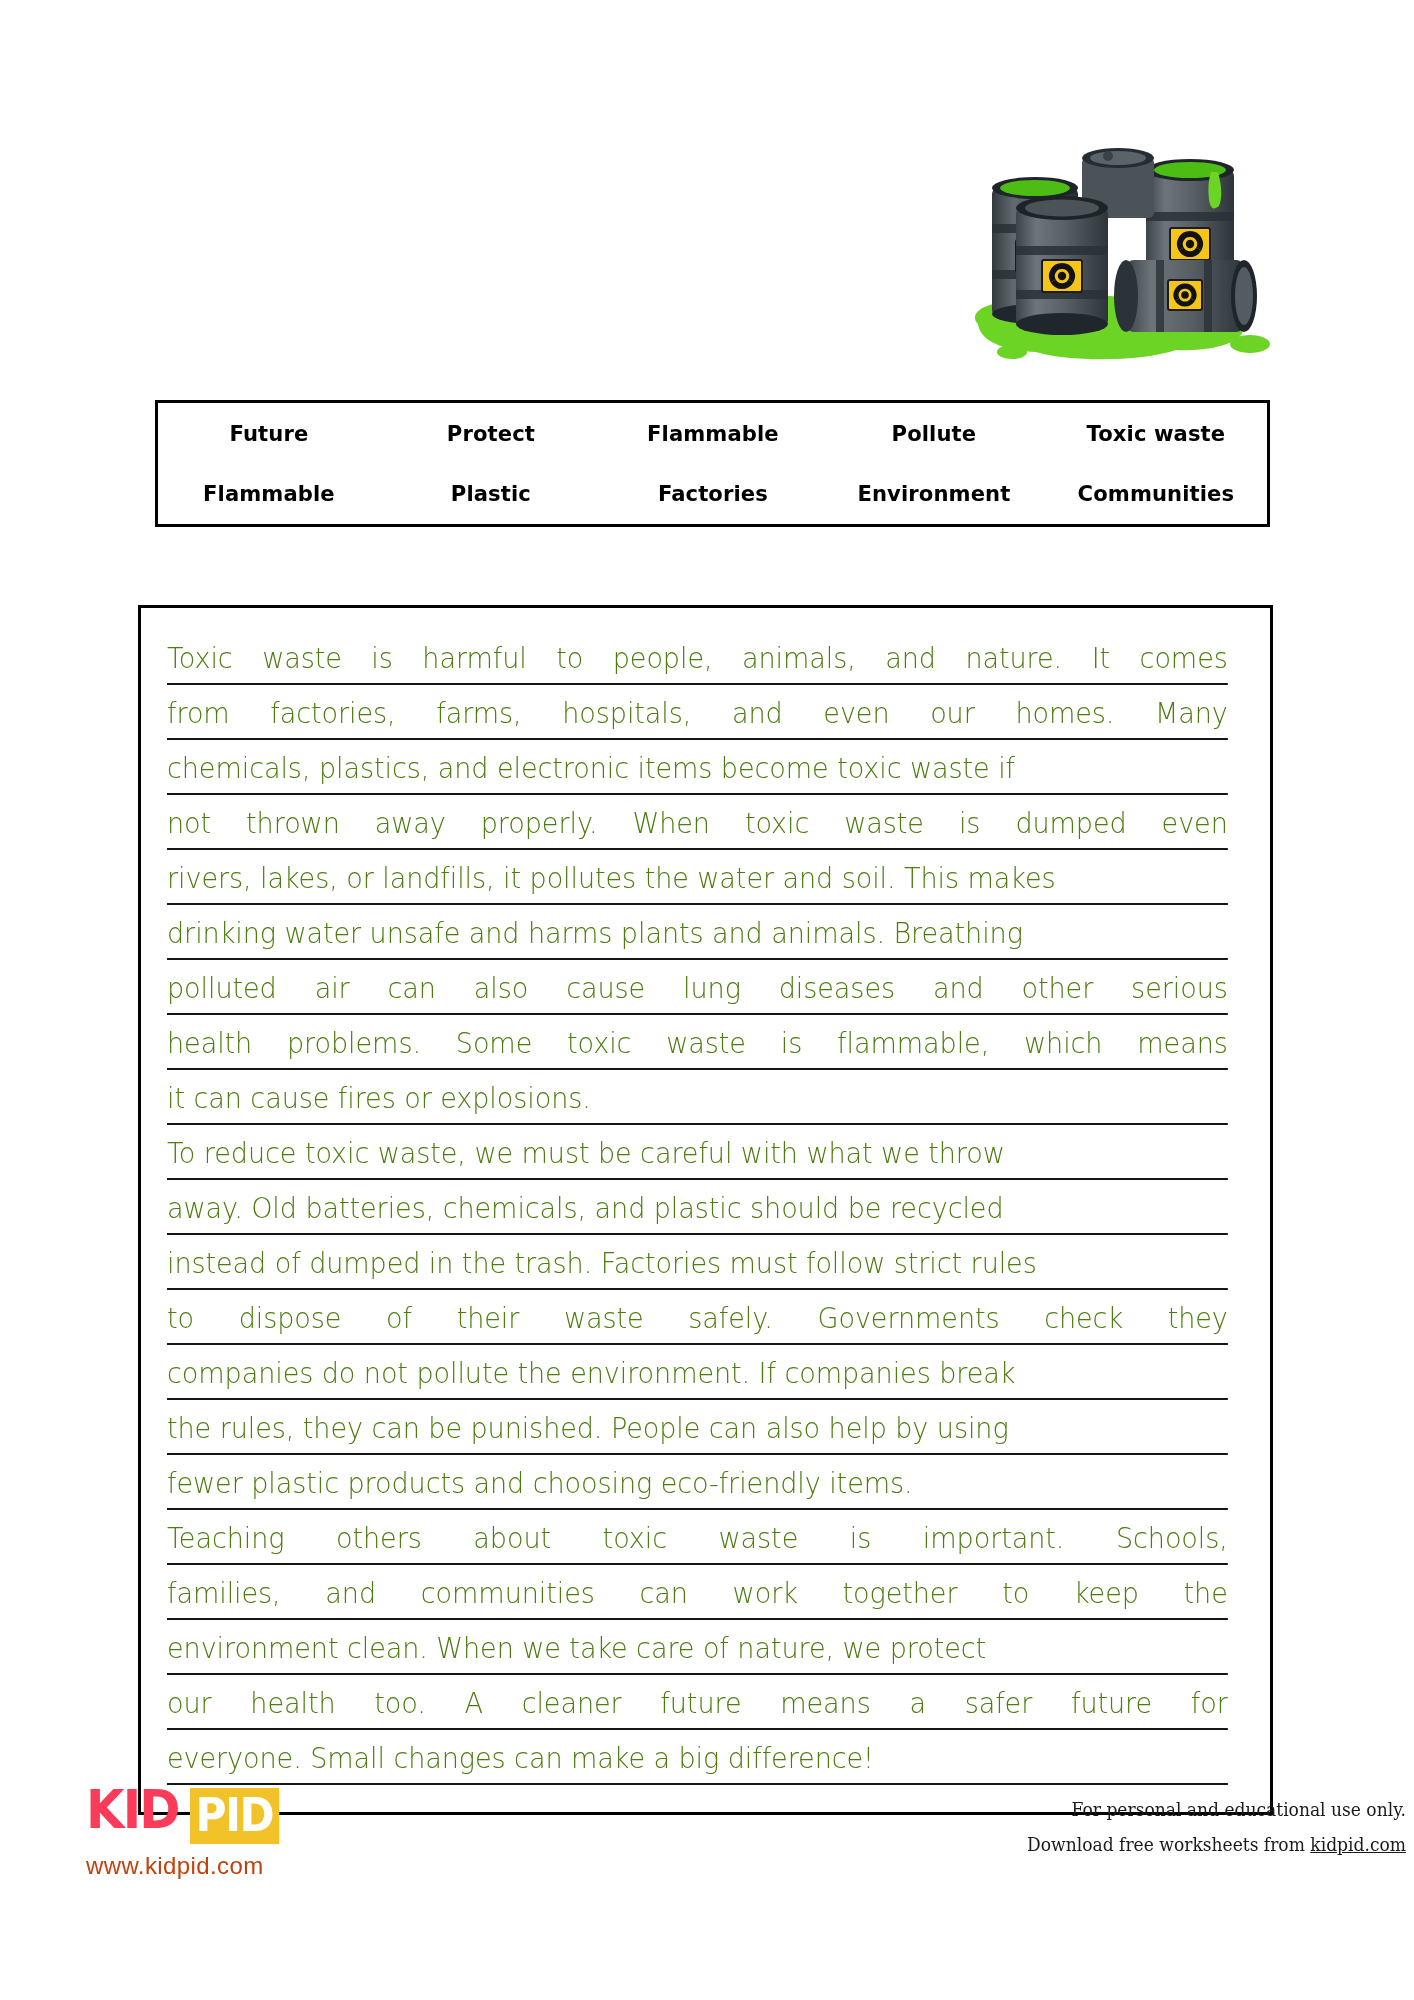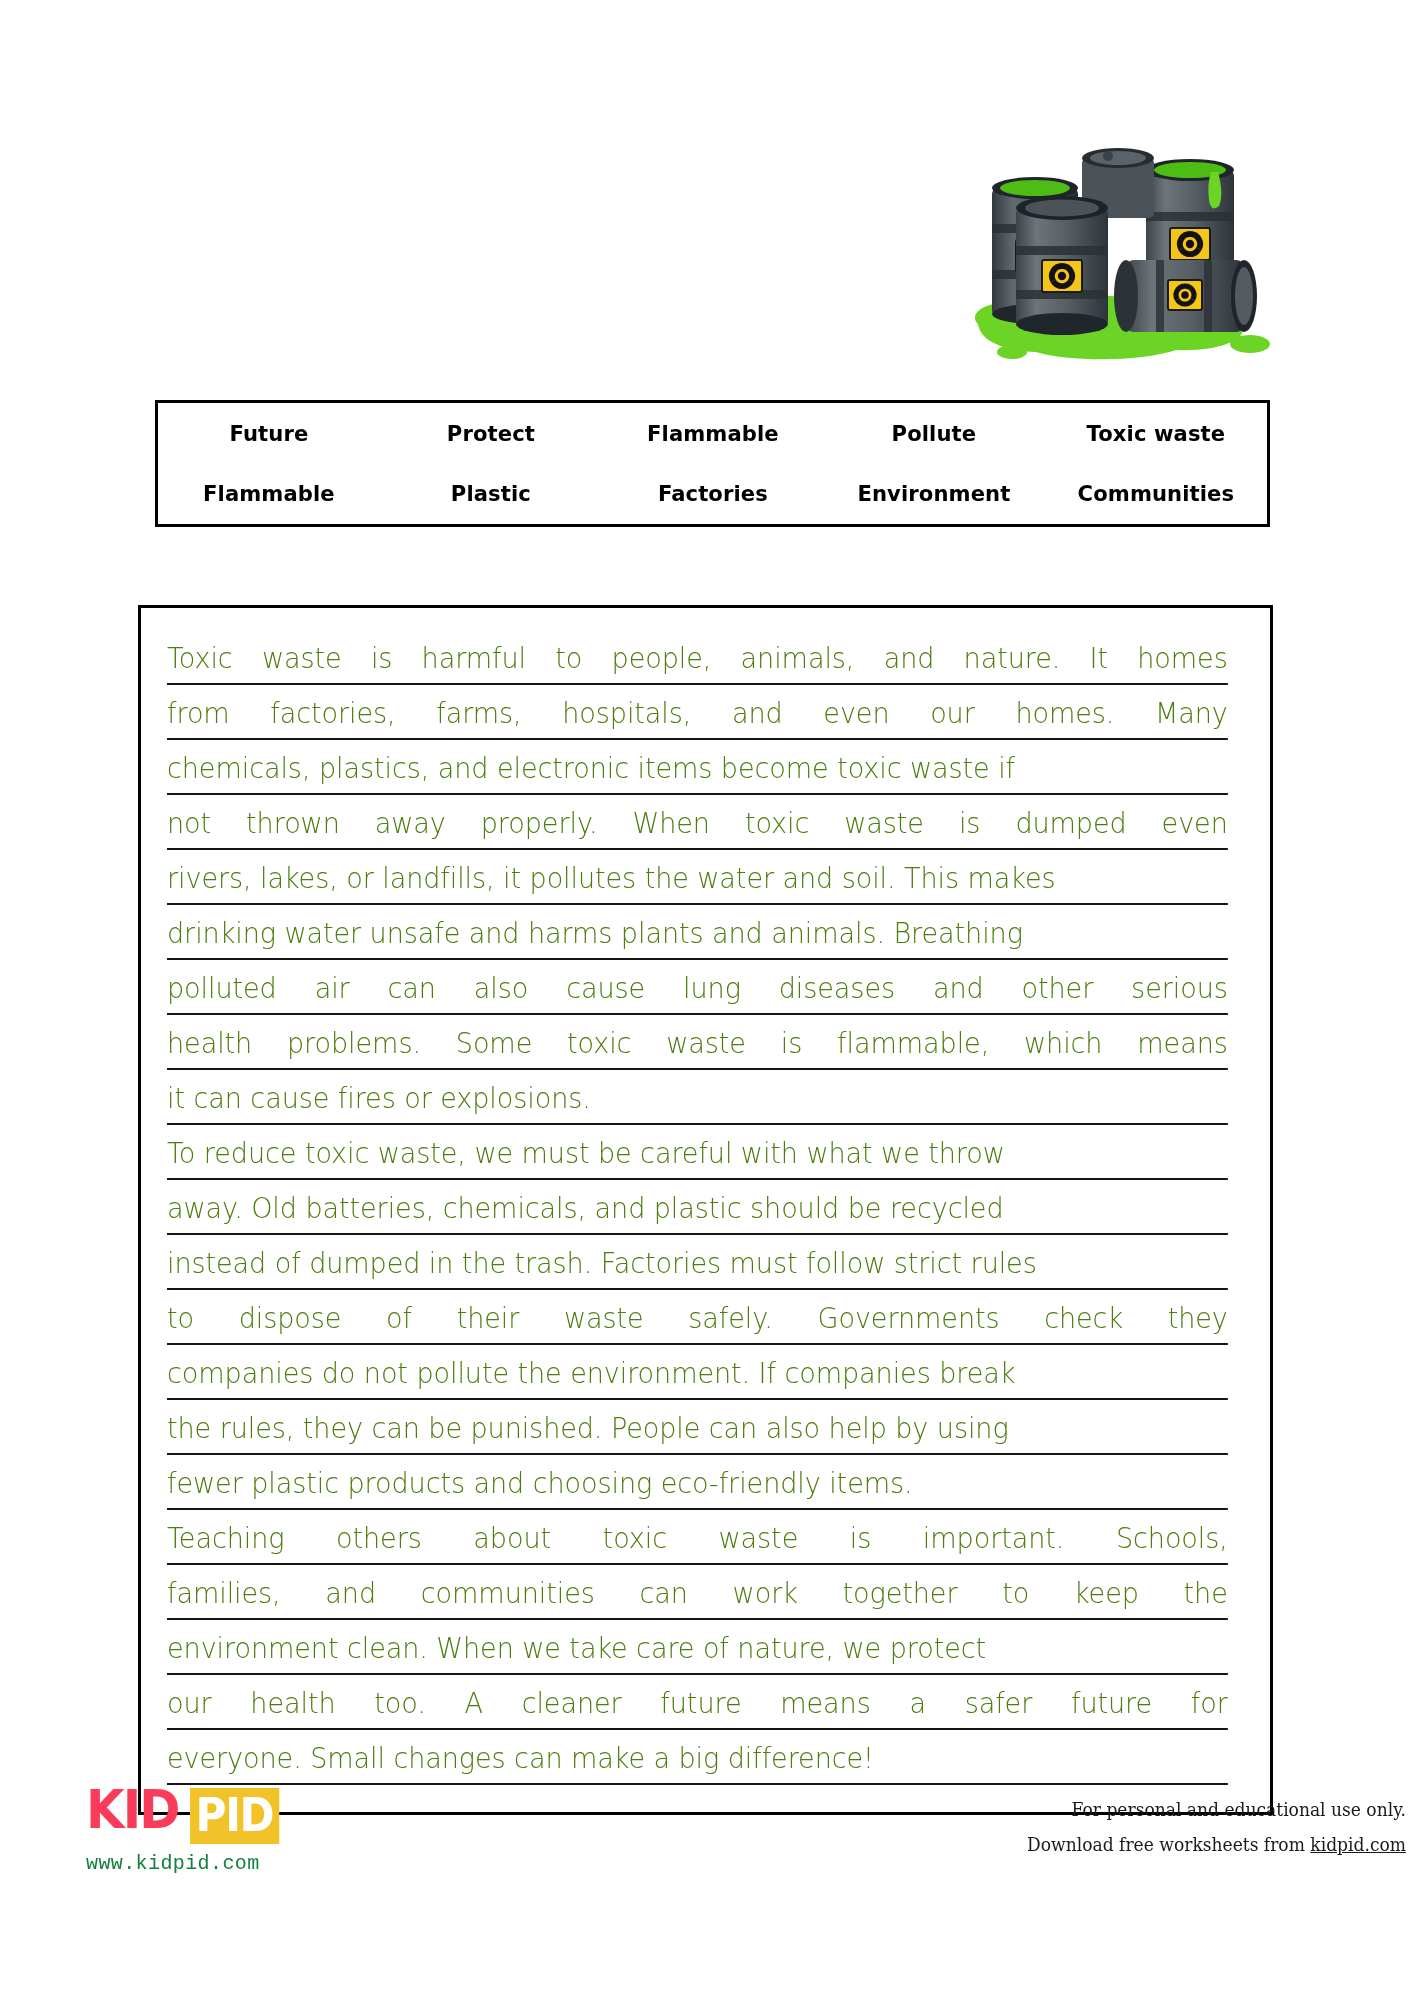--- a/index.html
+++ b/index.html
@@ -170,23 +170,23 @@
     line-height: 1.0;
     padding: 4px 6px 6px 6px;
     letter-spacing: -1.5px;
     margin-left: 3px;
     margin-top: 4px;
     transform: scaleX(0.92);
     transform-origin: left top;
   }
 
   .logo-url {
-    font-family: Liberation Mono, monospace;
-    font-size: 20px;
-    color: #15803d;
+    font-family: Liberation Sans, sans-serif;
+    font-size: 24px;
+    color: #c2410c;
     margin-top: 8px;
     letter-spacing: 0.4px;
   }
 
   .footer-right {
     position: absolute;
     right: 52px;
     top: 8px;
     text-align: right;
     font-family: "DejaVu Serif", serif;
@@ -335,21 +335,21 @@
           <span>Toxic</span>
           <span>waste</span>
           <span>is</span>
           <span>harmful</span>
           <span>to</span>
           <span>people,</span>
           <span>animals,</span>
           <span>and</span>
           <span>nature.</span>
           <span>It</span>
-          <span>homes</span>
+          <span>comes</span>
         </div>
         <div class="hand-line justify">
           <span>from</span>
           <span>factories,</span>
           <span>farms,</span>
           <span>hospitals,</span>
           <span>and</span>
           <span>even</span>
           <span>our</span>
           <span>homes.</span>

